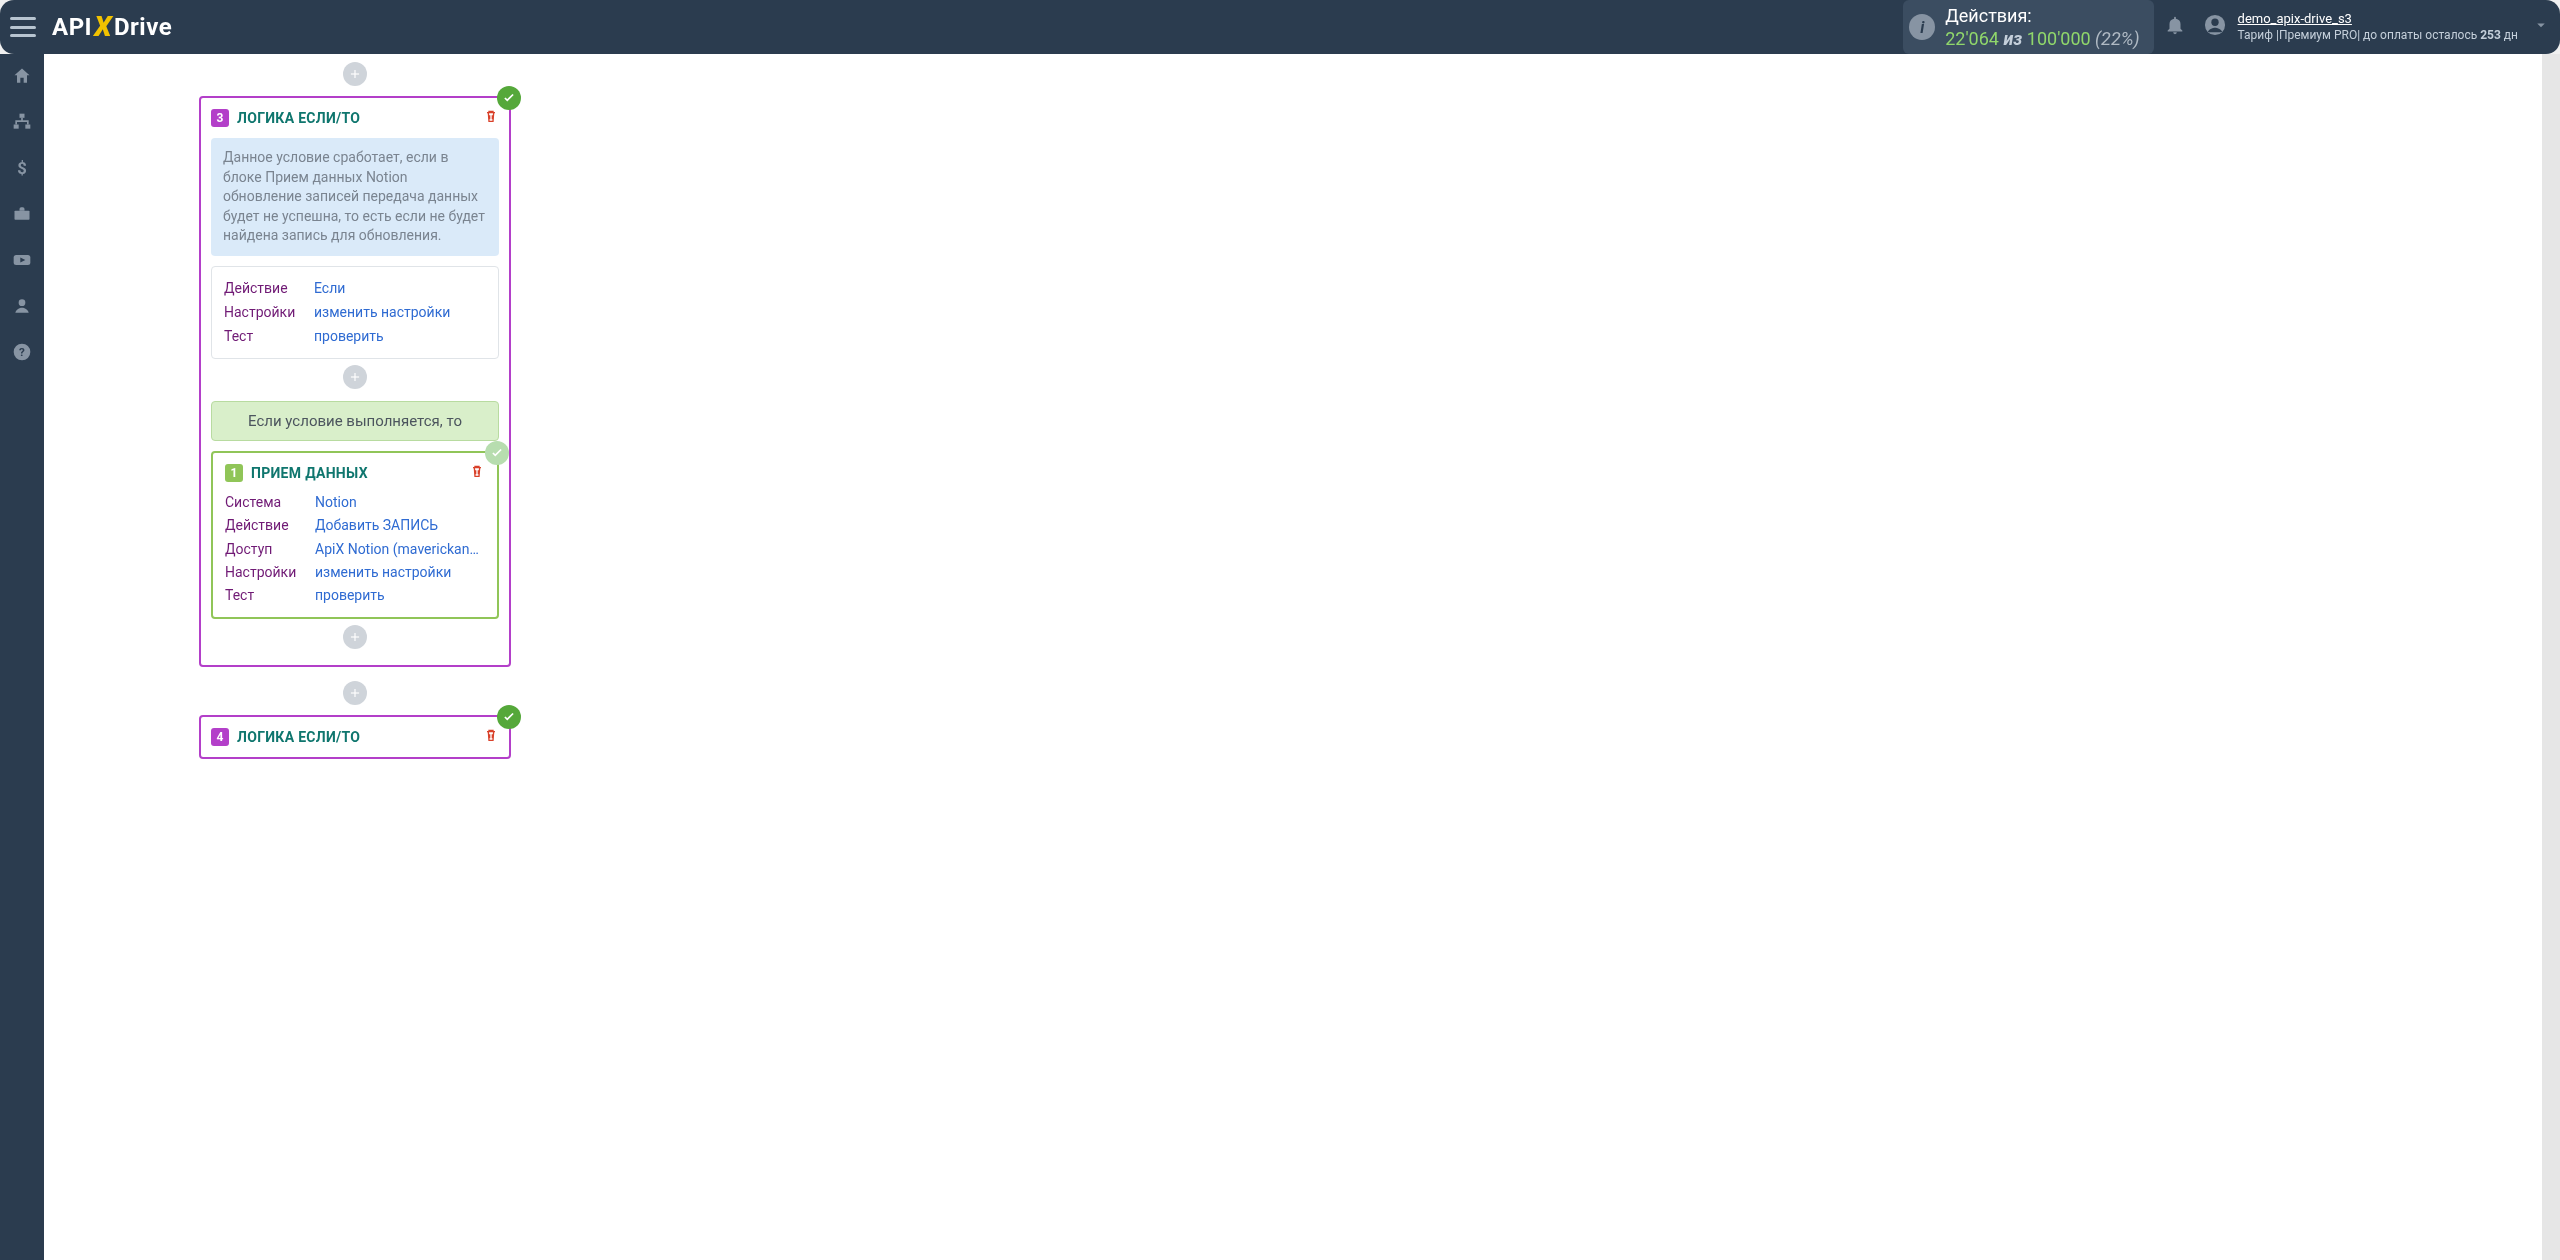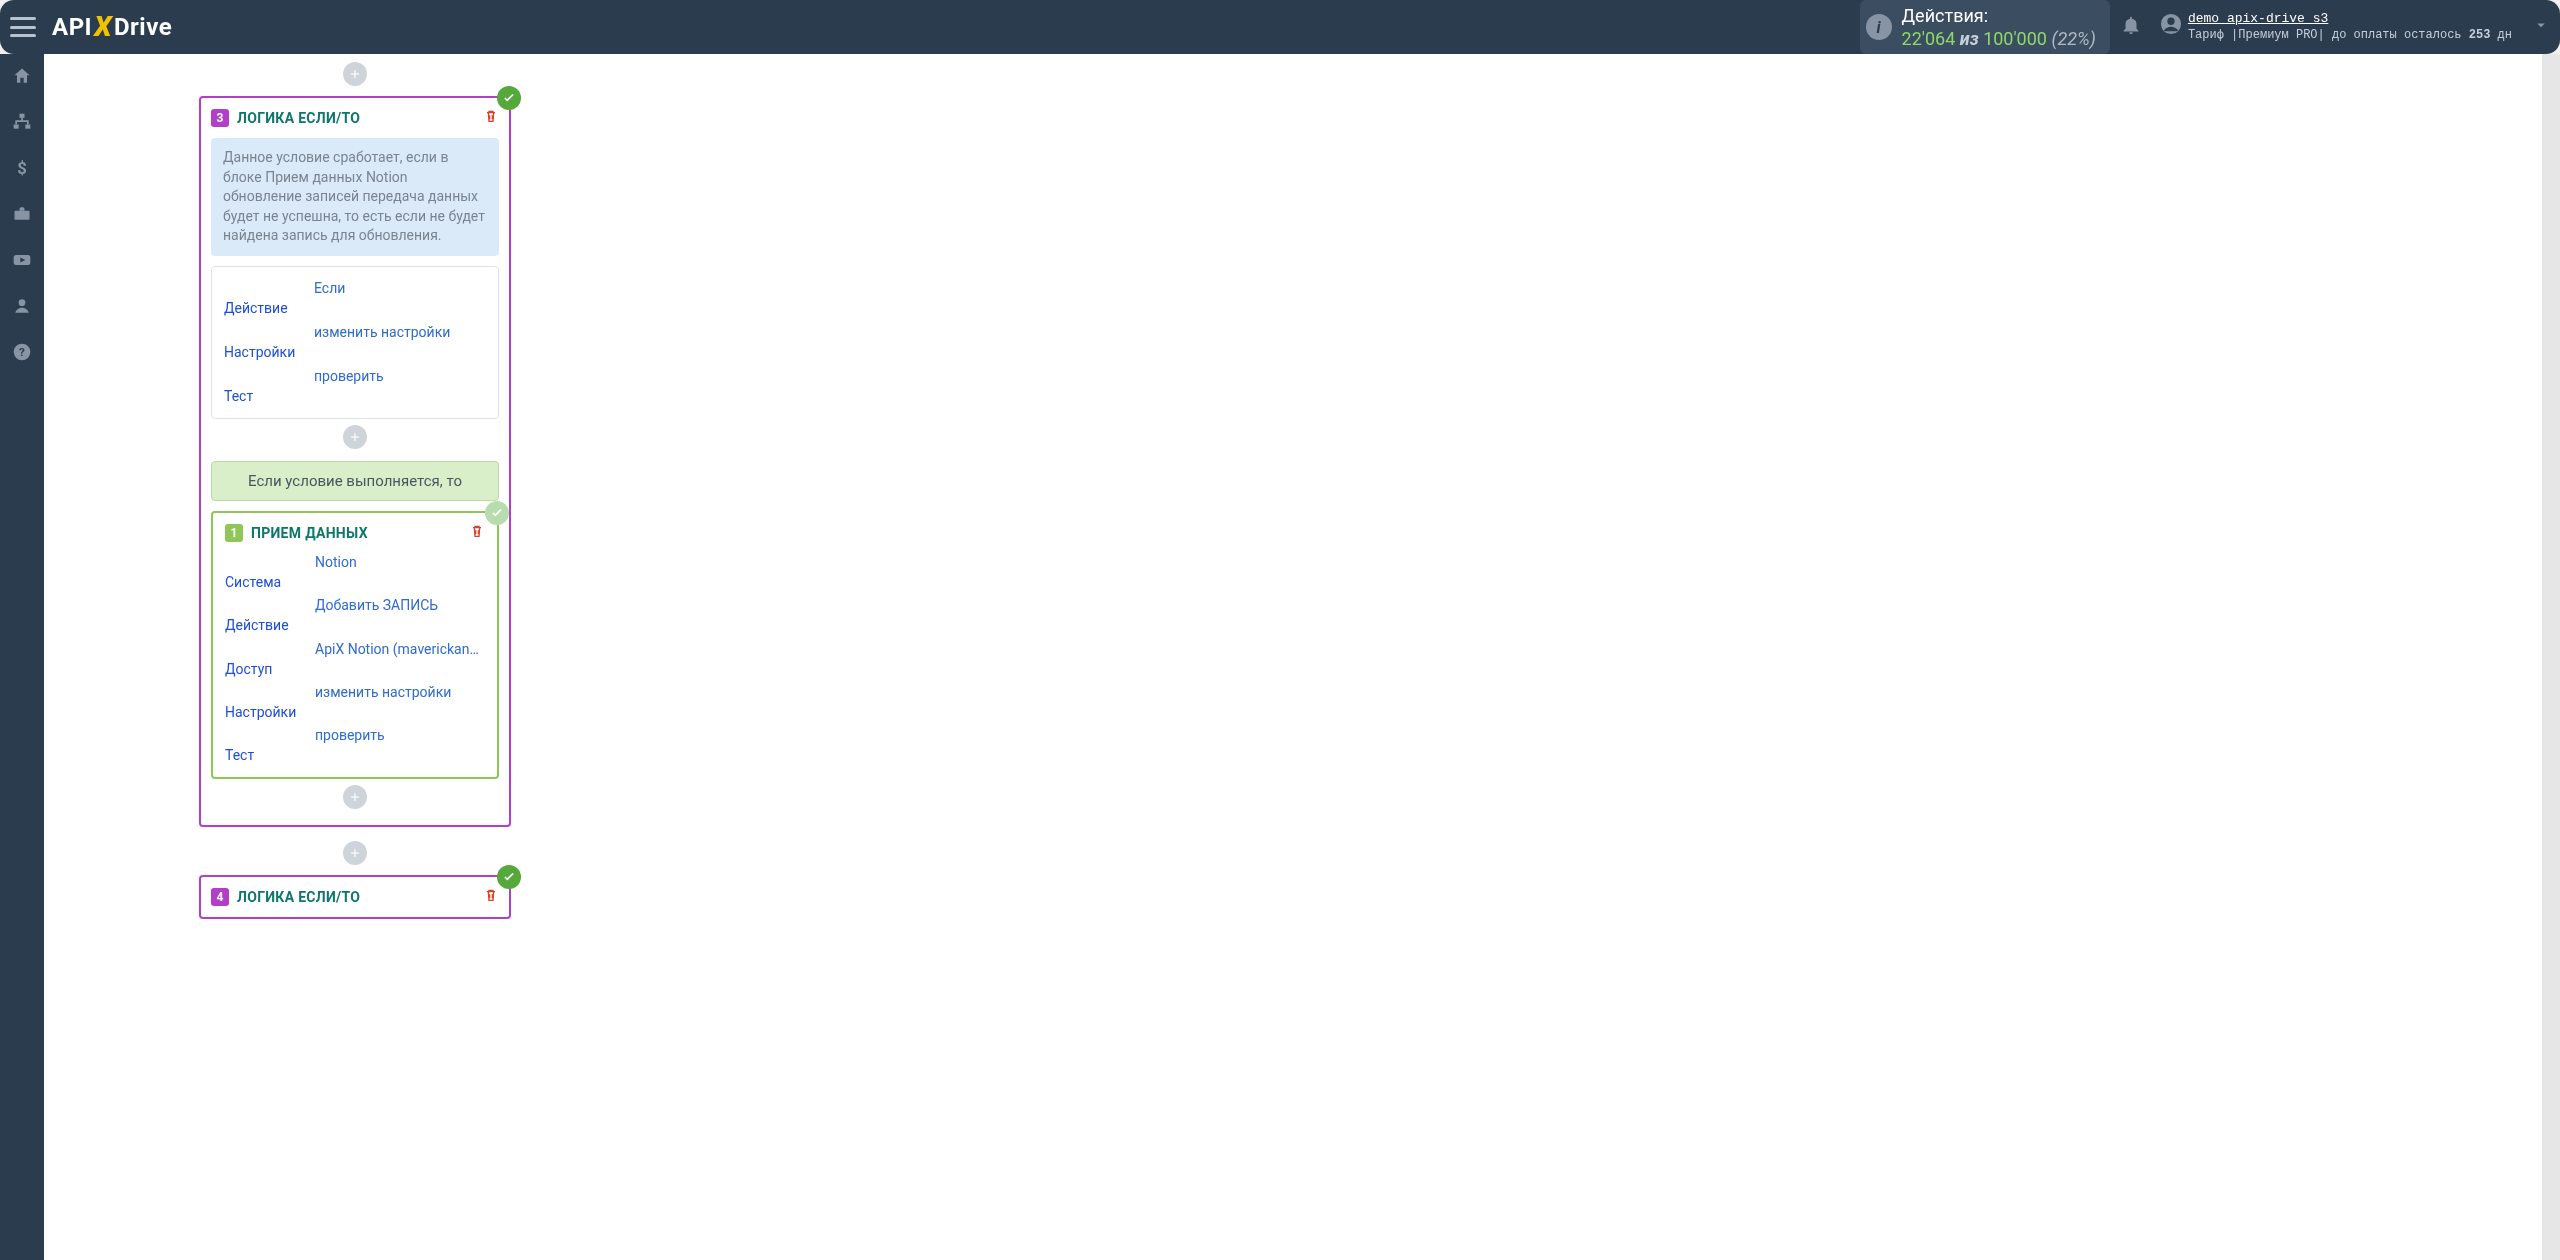--- a/index.html
+++ b/index.html
@@ -15,21 +15,21 @@
   .topbar-spacer { flex: 1; }
   .actions-info { background: #3b4d61; border-radius: 6px; padding: 4px 14px 4px 6px; display: flex; align-items: center; gap: 10px; min-width: 200px; }
   .info-icon-circle { width: 26px; height: 26px; border-radius: 50%; background: #8794a3; display: flex; align-items: center; justify-content: center; font-weight: 700; color: #2b3c4f; font-style: italic; font-size: 16px; }
   .actions-text { font-size: 18px; line-height: 1.3; }
   .actions-text .count { color: #90d76b; }
   .actions-text .limit { color: #90d76b; }
   .actions-text .of { font-style: italic; color: #c4cfda; font-weight: bold; }
   .actions-text .pct { font-style: italic; color: #b0bac4; }
   .bell-icon, .avatar-icon, .chevron-icon { color: #8794a3; cursor: pointer; }
   .bell-icon svg, .avatar-icon svg { width: 22px; height: 22px; }
-  .user-block { display: flex; align-items: center; gap: 6px; margin-left: 8px; margin-right: 10px; font-family: Liberation Mono, monospace; }
+  .user-block { display: flex; align-items: center; gap: 12px; margin-left: 8px; margin-right: 4px; }
   .user-text { font-size: 13px; line-height: 1.3; }
   .user-text .uname { text-decoration: underline; color: #fff; }
   .user-text .tariff { color: #c4cfda; font-size: 12px; }
   .chevron-icon svg { width: 18px; height: 18px; }
 
   
   .body-layout { display: flex; height: calc(100% - 54px); }
   .sidebar { width: 44px; background: #2b3c4f; display: flex; flex-direction: column; align-items: center; padding-top: 10px; gap: 22px; }
   .sidebar .sb-item { color: #8794a3; cursor: pointer; width: 24px; height: 24px; display: flex; align-items: center; justify-content: center; }
   .sidebar .sb-item svg { width: 20px; height: 20px; }
@@ -53,21 +53,21 @@
   .step-num.purple { background: #b33fc9; }
   .step-num.green { background: #90c558; }
   .card-title { font-weight: 700; color: #0f766e; font-size: 14px; letter-spacing: 0.3px; }
   .trash { margin-left: auto; color: #d9412a; cursor: pointer; }
   .trash svg { width: 16px; height: 16px; }
 
   .info-note { background: #daeaf9; border-radius: 4px; padding: 10px 12px; color: #7a8490; font-size: 14px; line-height: 1.4; margin-top: 10px; }
 
   .kv-block { border: 1px solid #e0e4e8; border-radius: 4px; padding: 10px 12px; margin-top: 10px; }
   .kv-row { display: flex; gap: 14px; font-size: 14px; line-height: 1.7; }
-  .kv-label { width: 76px; color: #1d4ed8; flex-shrink: 0; margin-top: 20px; }
+  .kv-label { width: 76px; color: #701a75; flex-shrink: 0; }
   .kv-val { color: #2f6bd2; white-space: nowrap; overflow: hidden; text-overflow: ellipsis; }
   .kv-val.link { cursor: pointer; }
 
   .cond-banner { background: #d9efca; border: 1px solid #b8dba0; border-radius: 4px; width: 100%; text-align: center; padding: 10px 0; color: #4c555e; font-size: 15px; margin-top: 6px; margin-bottom: 10px; }
   .inner-card { width: 100%; border: 2px solid #90c558; border-radius: 4px; position: relative; padding: 10px 12px; background: #fff; }
   .inner-card .card-header { margin-bottom: 8px; }
   .kv-inner .kv-row { font-size: 14px; line-height: 1.65; }
 
   
   .right-gray { position: absolute; right: 0; top: 0; bottom: 0; width: 18px; background: #e6e6e6; }

